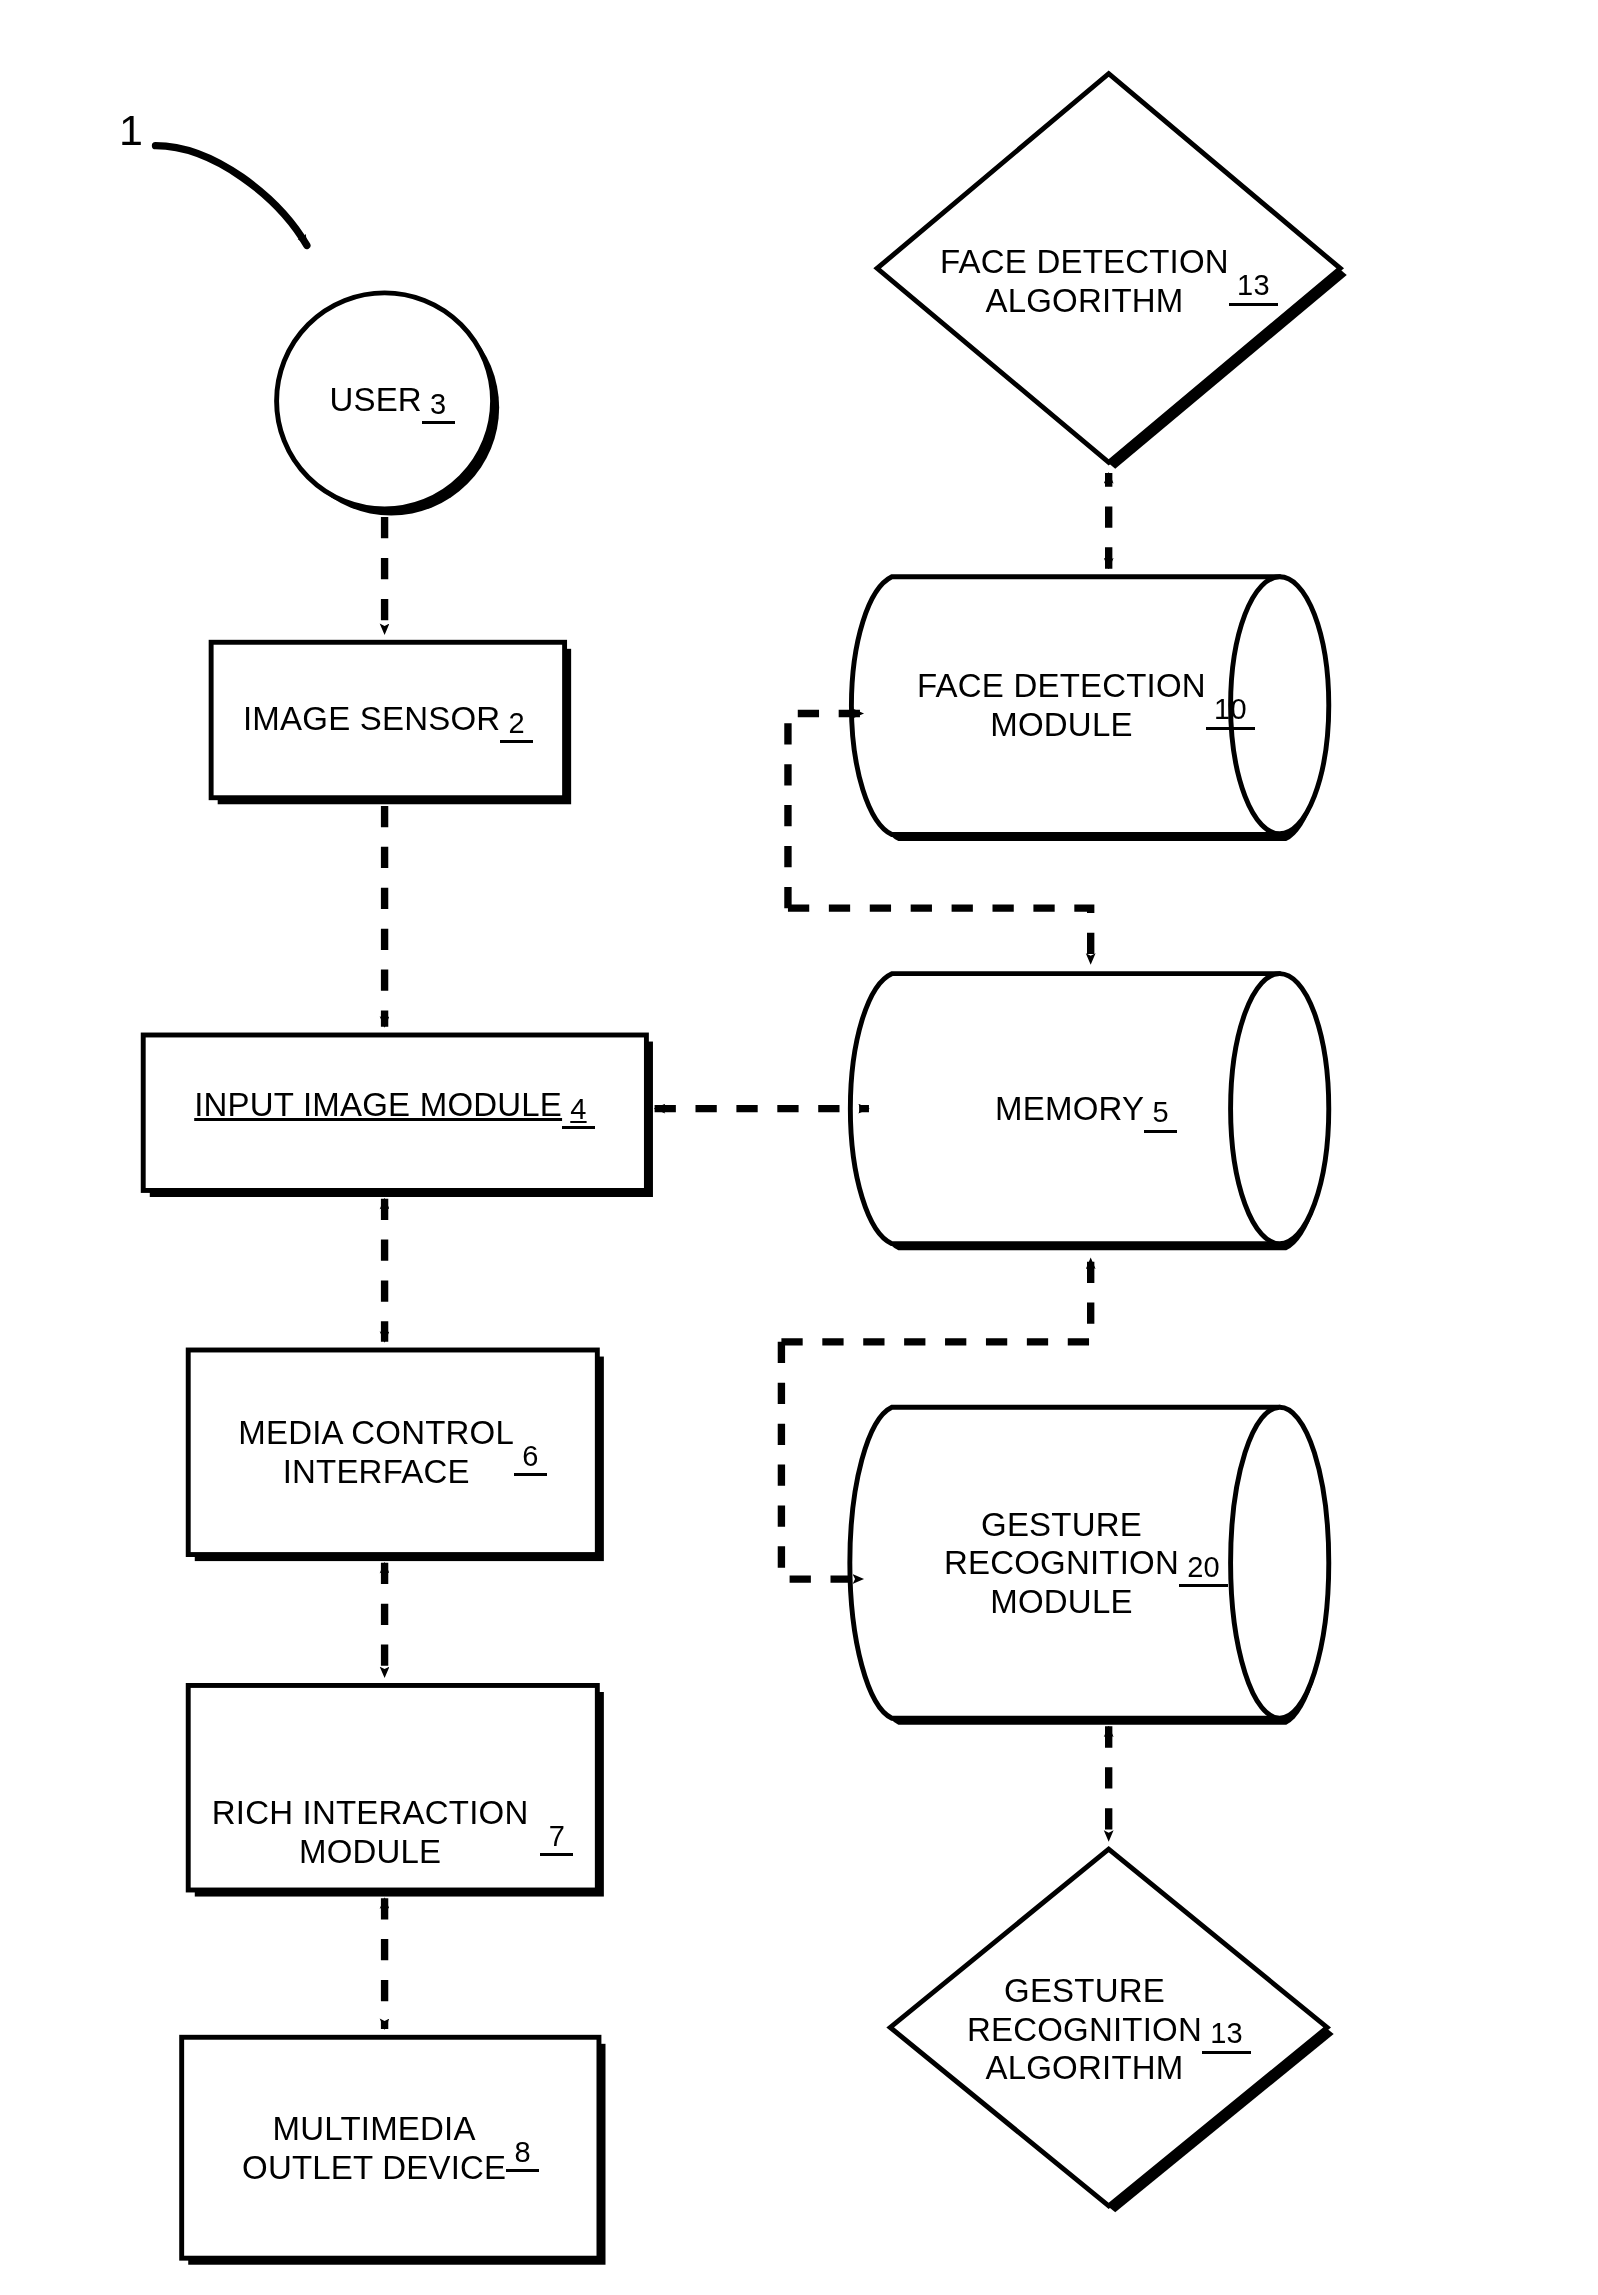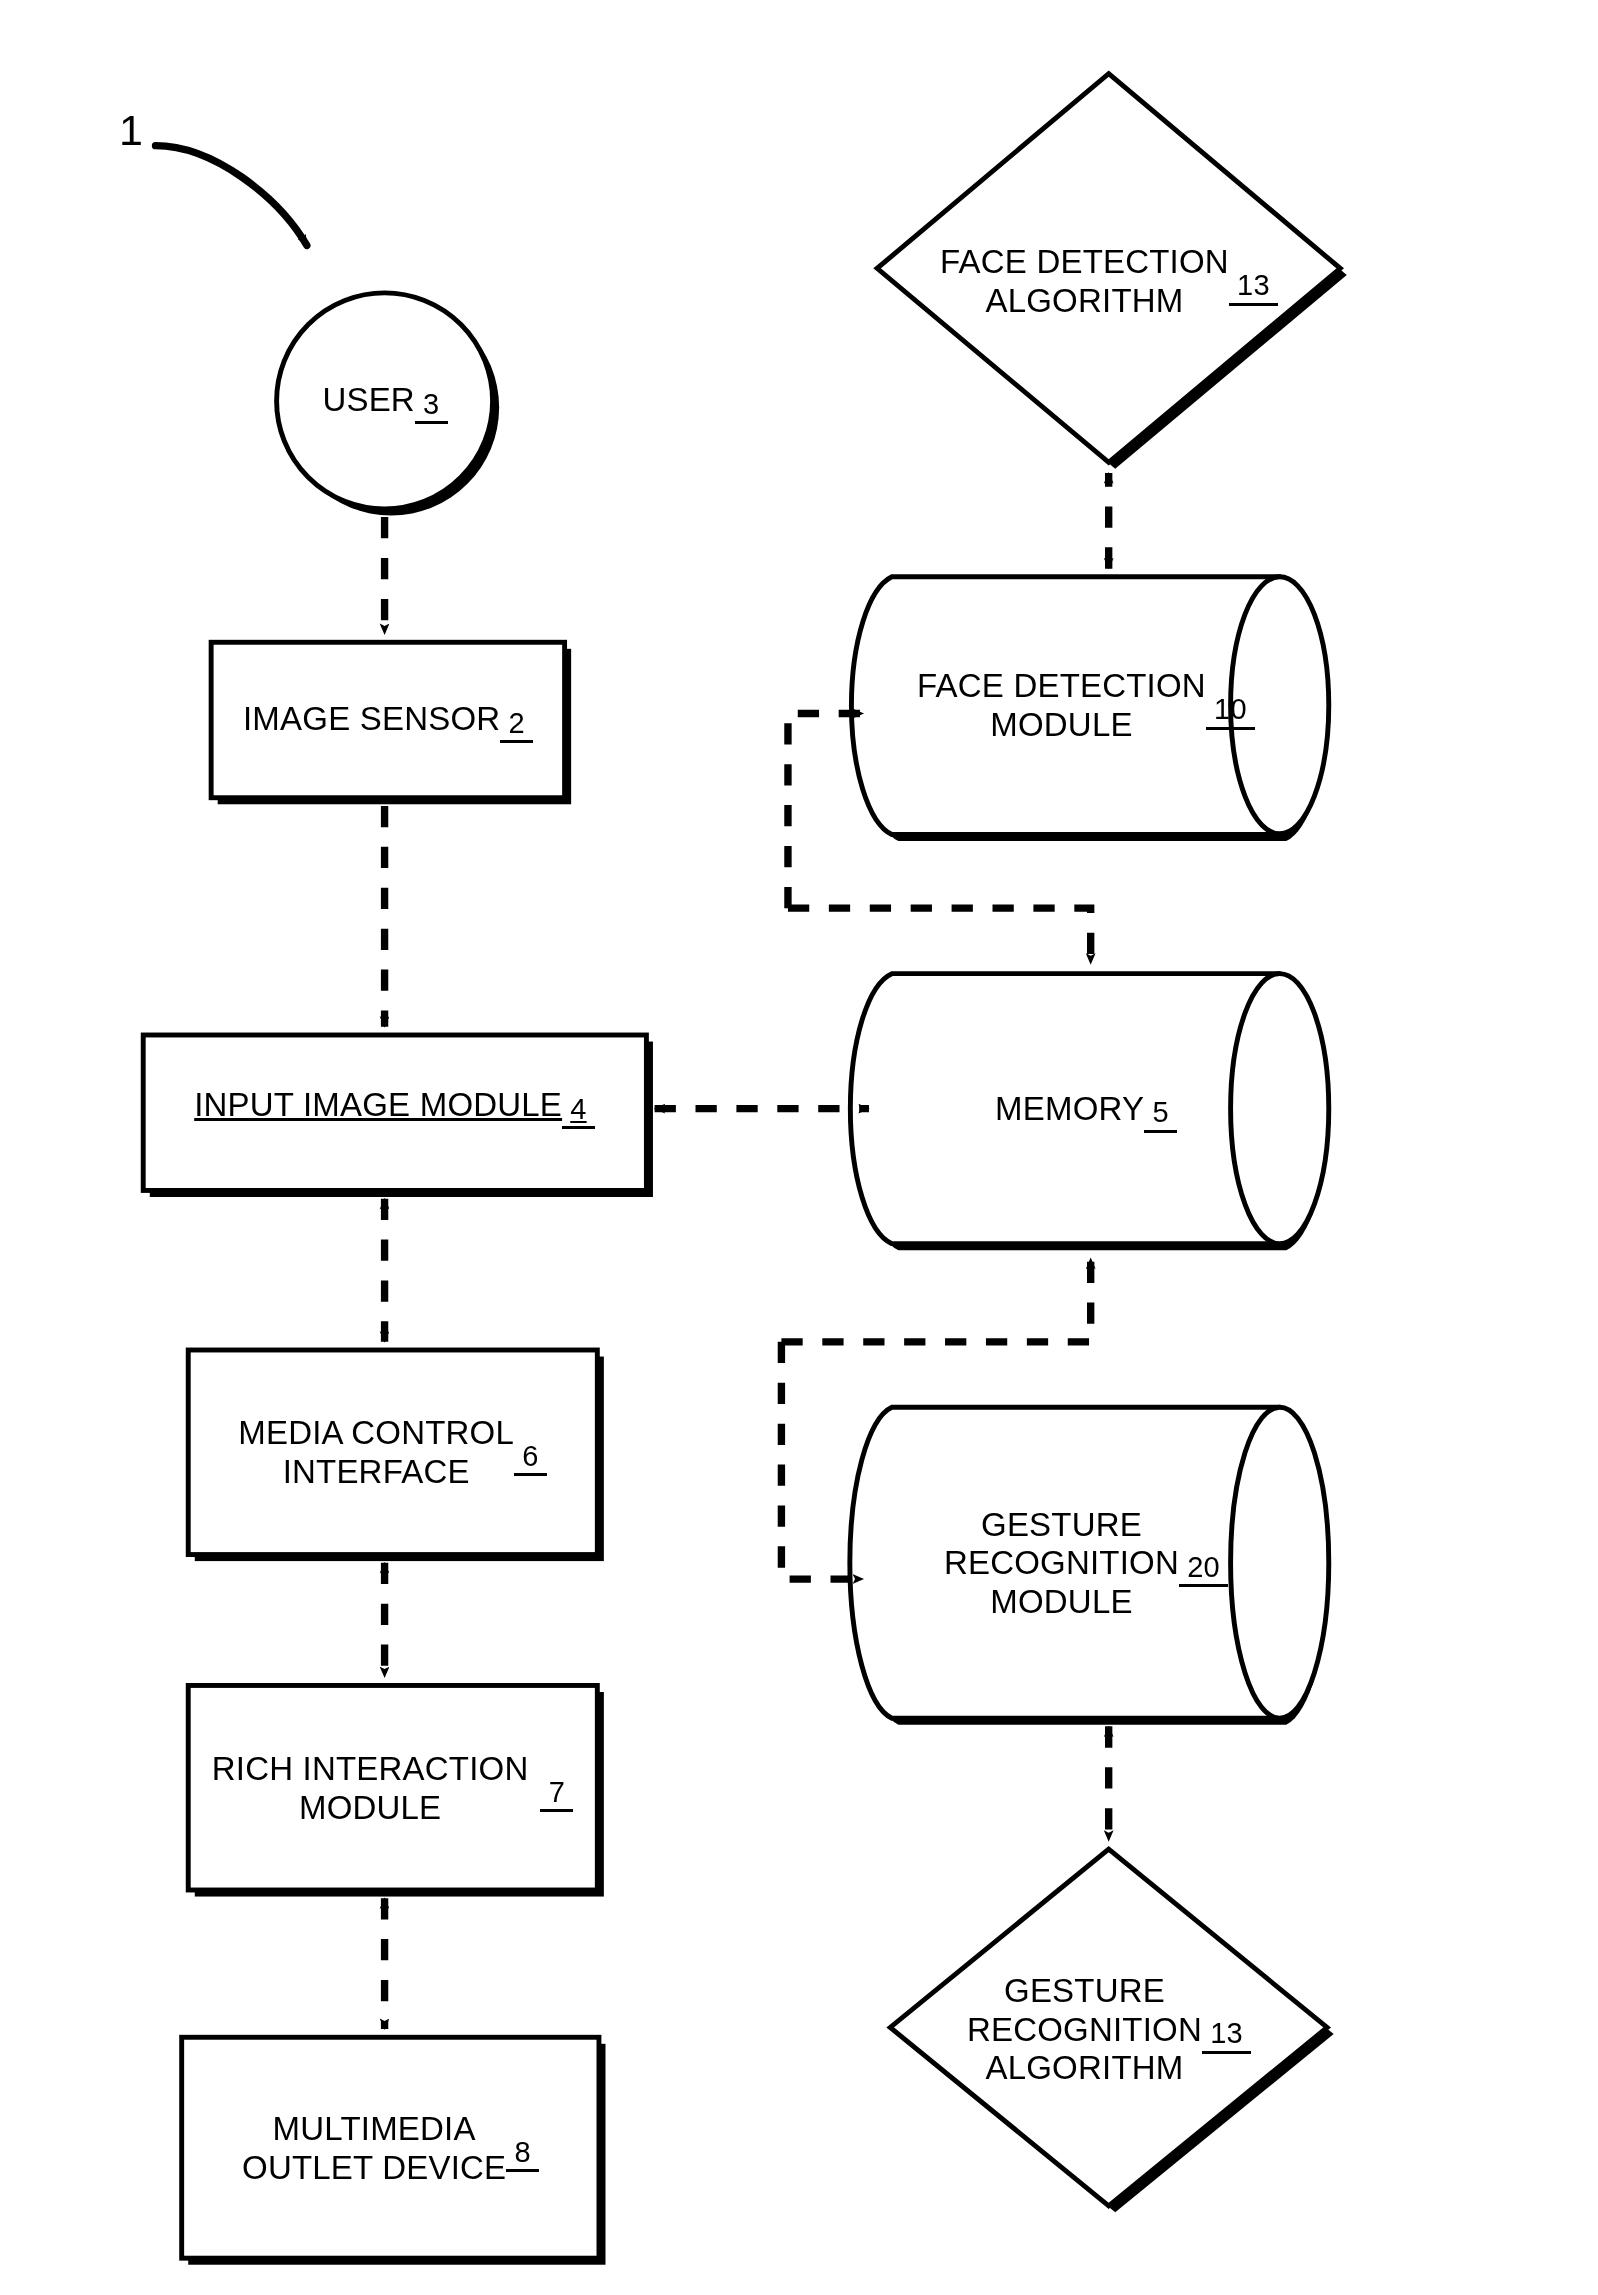--- a/index.html
+++ b/index.html
@@ -126,42 +126,42 @@
       <path d="M955 1640 L955 1930 L1055 1930" marker-end="url(#arrHead)"></path>
 
       <path d="M955 1640 L1333 1640 L1333 1538" marker-end="url(#arrHead)"></path>
 
       <line x1="1355" y1="2110" x2="1355" y2="2250" marker-end="url(#arrHead)" marker-start="url(#arrHeadStart)"></line>
     </g>
   </svg>
 
   <div class="ref-numeral" style="left:119px;top:106px;">1</div>
 
-  <div class="node-label" style="left:277px;top:327px;width:216px;height:147px;">
+  <div class="node-label" style="left:284px;top:327px;width:216px;height:147px;">
     <span>USER</span>
     <span class="ref">3</span>
   </div>
 
   <div class="node-label" style="left:211px;top:642px;width:354px;height:155px;">
     <span>IMAGE SENSOR</span>
     <span class="ref">2</span>
   </div>
 
   <div class="node-label" style="left:143px;top:1028px;width:503px;height:155px;text-decoration:underline;">
     <span>INPUT IMAGE MODULE</span>
     <span class="ref">4</span>
   </div>
 
   <div class="node-label" style="left:188px;top:1350px;width:409px;height:205px;">
     <span>MEDIA CONTROL
 INTERFACE</span>
     <span class="ref">6</span>
   </div>
 
-  <div class="node-label" style="left:188px;top:1686px;width:409px;height:205px;gap:12px;">
+  <div class="node-label" style="left:188px;top:1730px;width:409px;height:205px;gap:12px;">
     <span>RICH INTERACTION
 MODULE</span>
     <span class="ref">7</span>
   </div>
 
   <div class="node-label" style="left:182px;top:2038px;width:417px;height:221px;">
     <span>MULTIMEDIA
 OUTLET DEVICE</span>
     <span class="ref">8</span>
   </div>

